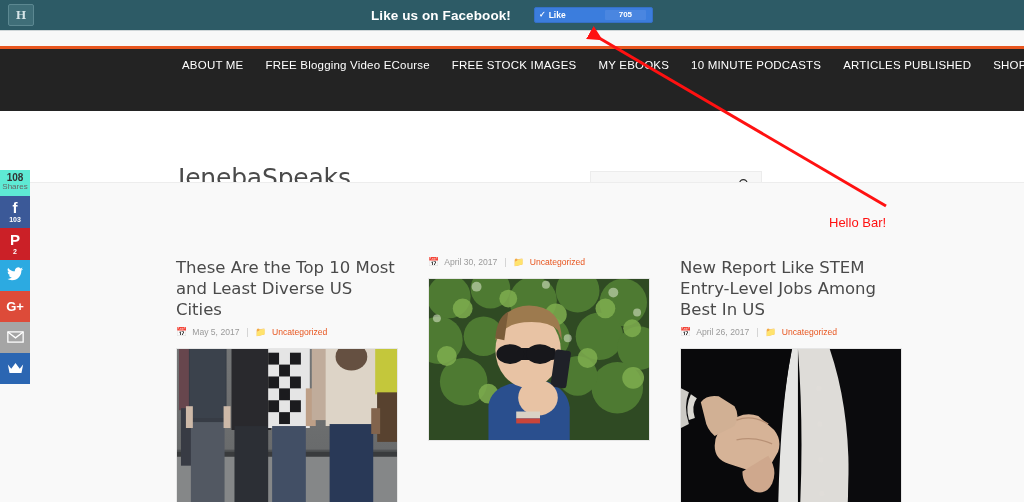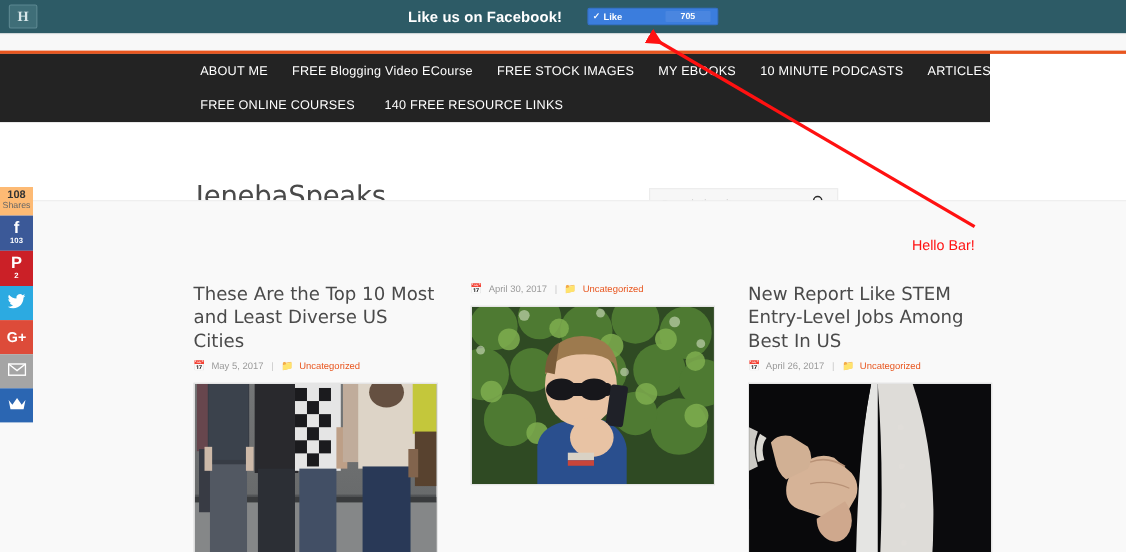--- a/index.html
+++ b/index.html
@@ -57,21 +57,21 @@
     background:#f8f8f8;
     border-top:1px solid #cfd6d8;
   }
   .orange-rule {
     position:absolute; top:46px; left:0; width:1024px; height:3px;
     background:#e8561f;
   }
 
   
   .nav {
-    position:absolute; top:49px; left:0; width:900px; height:62px;
+    position:absolute; top:49px; left:0; width:1024px; height:62px;
     background:#232323;
   }
   .nav-row {
     display:flex; align-items:center;
     padding-left:182px;
     height:31px;
   }
   .nav-item {
     color:#ffffff;
     font-size:11.5px;
@@ -125,21 +125,21 @@
     border-top:1px solid #ededed;
   }
 
   
   .share-rail {
     position:absolute; left:0; top:170px; width:30px;
     z-index:5;
   }
   .share-count {
     text-align:center; padding:2px 0 4px;
-    background:#fdba74;
+    background:#5eead4;
   }
   .share-count .num { font-size:10px; font-weight:bold; color:#333; line-height:1.1; display:block; }
   .share-count .lbl { font-size:8px; color:#666; line-height:1.1; display:block; }
   .share-btn {
     width:30px; height:32px;
     display:flex; flex-direction:column;
     align-items:center; justify-content:center;
     color:#fff; cursor:pointer;
     line-height:1;
   }
@@ -214,24 +214,20 @@
 
 <nav class="nav">
   <div class="nav-row row1">
     <span class="nav-item">ABOUT ME</span>
     <span class="nav-item">FREE Blogging Video ECourse</span>
     <span class="nav-item">FREE STOCK IMAGES</span>
     <span class="nav-item">MY EBOOKS</span>
     <span class="nav-item">10 MINUTE PODCASTS</span>
     <span class="nav-item">ARTICLES PUBLISHED</span>
     <span class="nav-item">SHOP!</span>
-  </div>
-  <div class="nav-row row2">
-    <span class="nav-item">FREE ONLINE COURSES</span>
-    <span class="nav-item">140 FREE RESOURCE LINKS</span>
   </div>
 </nav>
 
 <header class="masthead">
   <div class="brand">
     <div class="brand-title">JenebaSpeaks</div>
   </div>
   <div class="searchbox">
     <input type="text" placeholder="Search the site" style="">
     <span class="search-icon">

